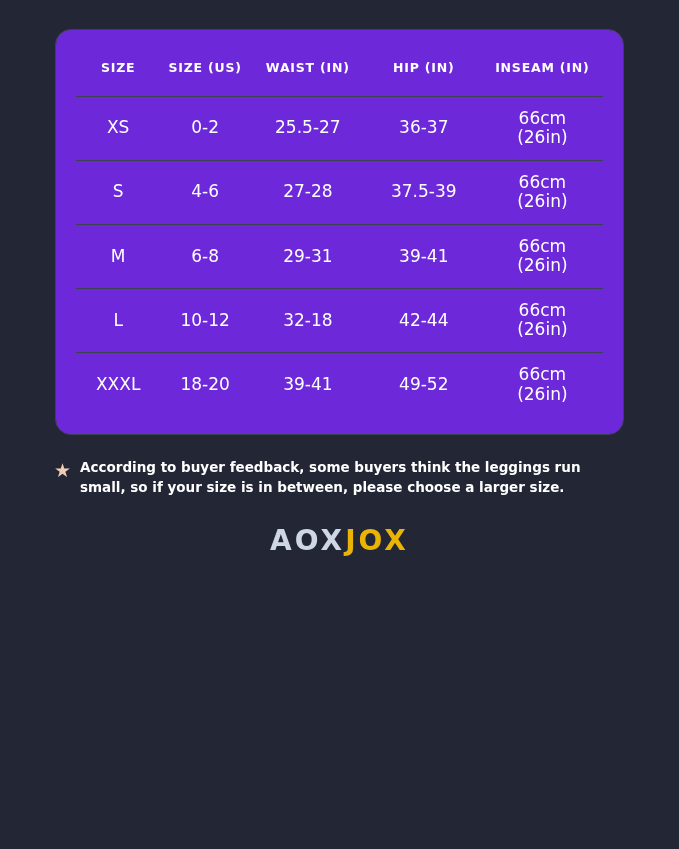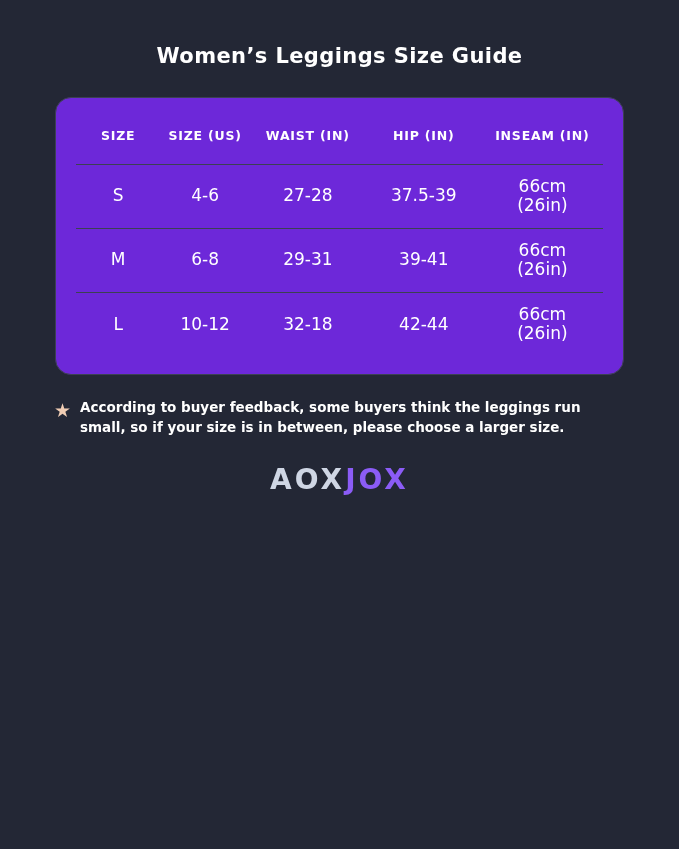--- a/index.html
+++ b/index.html
@@ -92,28 +92,27 @@
   }
   .brand {
     margin-top: 26px;
     text-align: center;
     font-size: 28px;
     font-weight: bold;
     letter-spacing: 3px;
     color: #cfd6e4;
     font-family: "DejaVu Sans", sans-serif;
   }
-  .brand .dim { color: #8b5cf6; margin-top: 38px; }
+  .brand .dim { color: #eab308; margin-top: 38px; }
 </style>
 </head>
 <body>
 
 <div class="page">
 
-  <div class="title">Women’s Leggings Size Guide</div>
 
   <div class="card">
     <table>
       <colgroup>
         <col class="c0">
           <col class="c1">
           <col class="c2">
           <col class="c3">
           <col class="c4">
       </colgroup>
@@ -125,20 +124,28 @@
           <th>WAIST
 (IN)</th>
           <th>HIP
 (IN)</th>
           <th>INSEAM
 (IN)</th>
         </tr>
       </thead>
       <tbody>
         <tr>
+          <td>XS</td>
+          <td>0-2</td>
+          <td>25.5-27</td>
+          <td>36-37</td>
+          <td>66cm
+(26in)</td>
+        </tr>
+        <tr>
           <td>S</td>
           <td>4-6</td>
           <td>27-28</td>
           <td>37.5-39</td>
           <td>66cm
 (26in)</td>
         </tr>
         <tr>
           <td>M</td>
           <td>6-8</td>
@@ -148,20 +155,28 @@
 (26in)</td>
         </tr>
         <tr>
           <td>L</td>
           <td>10-12</td>
           <td>32-18</td>
           <td>42-44</td>
           <td>66cm
 (26in)</td>
         </tr>
+        <tr>
+          <td>XXXL</td>
+          <td>18-20</td>
+          <td>39-41</td>
+          <td>49-52</td>
+          <td>66cm
+(26in)</td>
+        </tr>
       </tbody>
     </table>
   </div>
 
   <div class="note">
     <span class="star">★</span>
     <span class="note-text">According to buyer feedback, some buyers think the leggings run small, so if your size is in between, please choose a larger size.</span>
   </div>
 
   <div class="brand">

